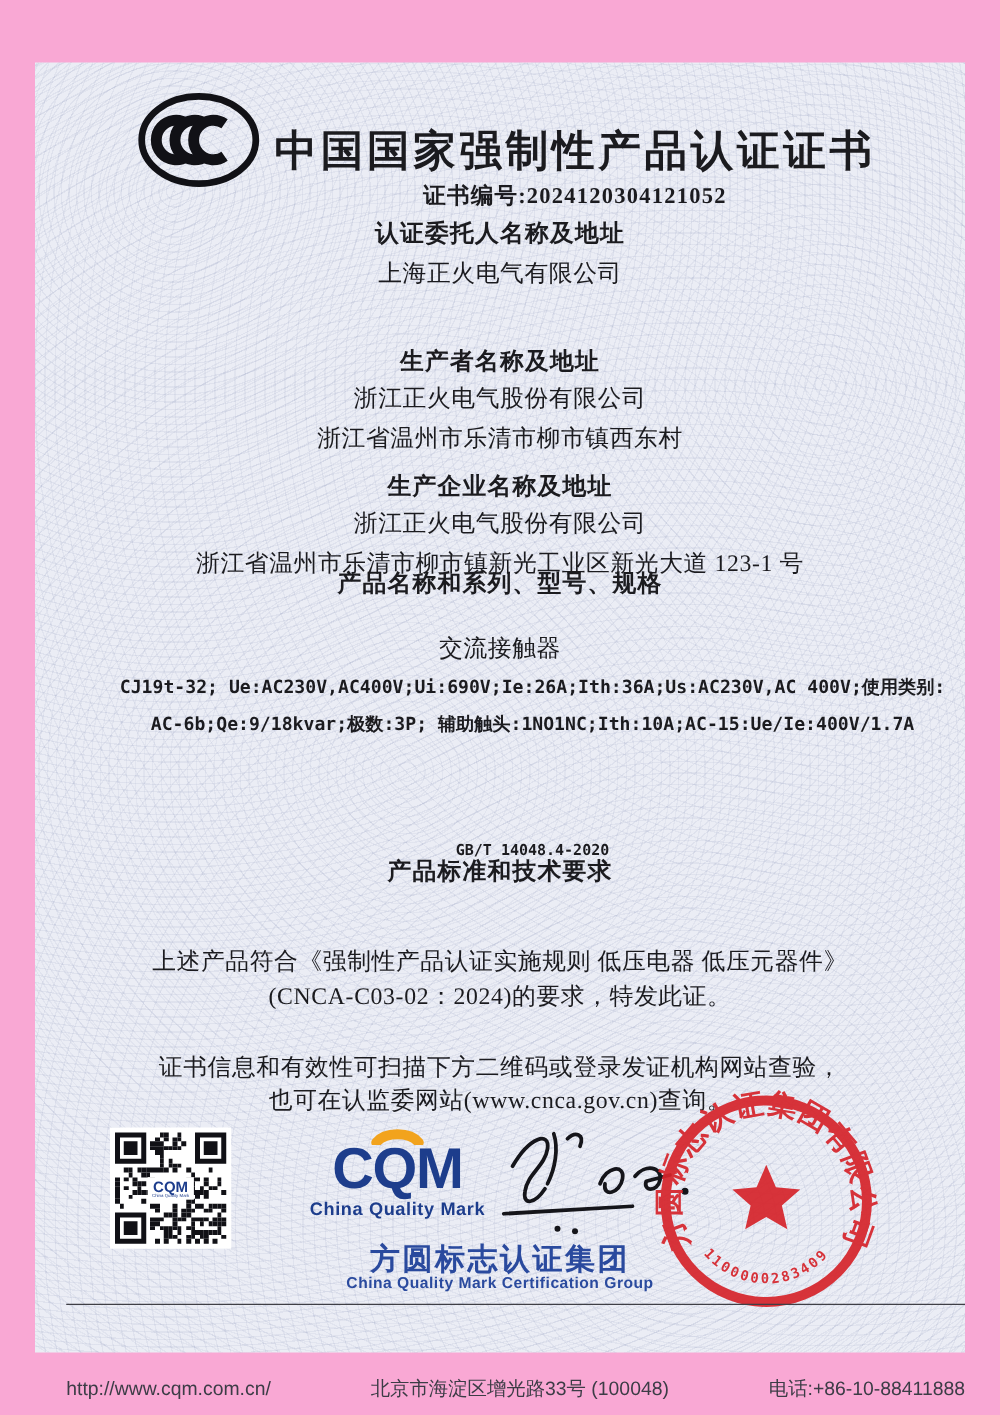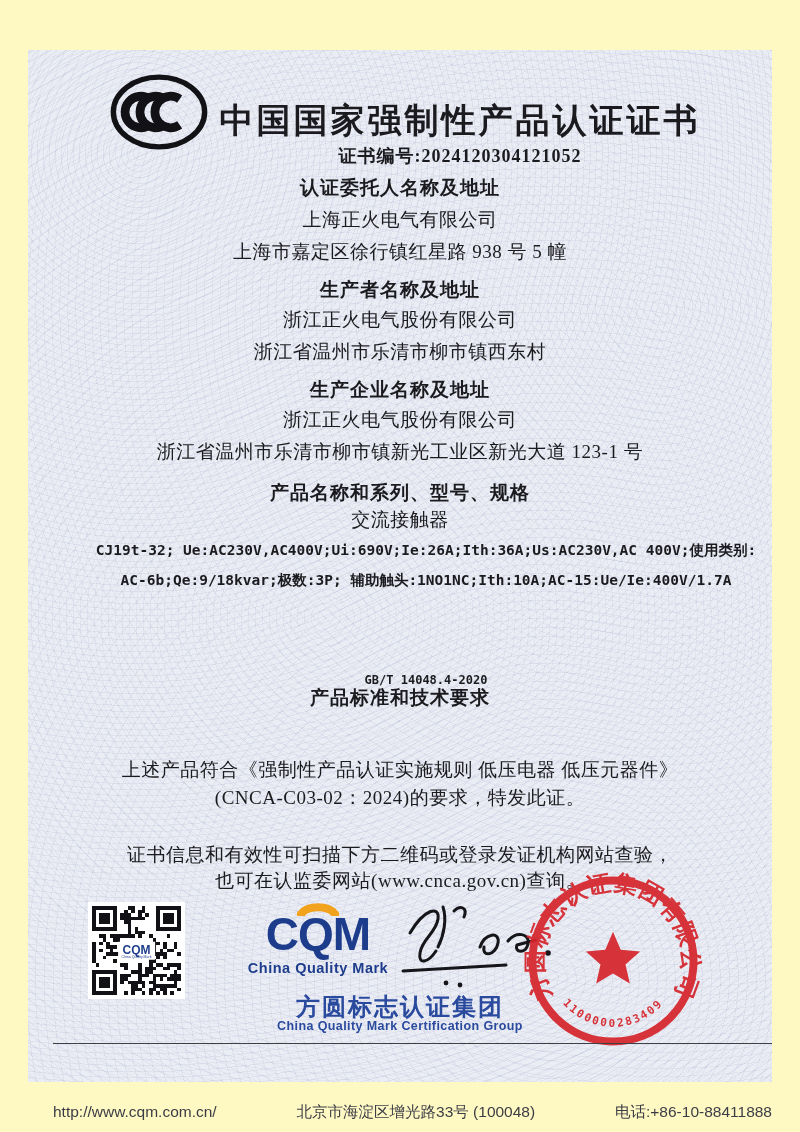--- a/index.html
+++ b/index.html
@@ -1,20 +1,20 @@
 <!DOCTYPE html>
 <html><head>
 <meta charset="utf-8">
 <style>
   html,body{margin:0;padding:0;}
   body{
     width:800px;height:1132px;background:#ffffff;position:relative;overflow:hidden;
     font-family:"Liberation Serif", serif;color:#1b1b1f;
   }
-  .sheet{position:absolute;left:0;top:0;width:800px;height:1132px;background:#fef9c3;}
+  .sheet{position:absolute;left:0;top:0;width:800px;height:1132px;background:#f9a8d4;}
   .cert{
     position:absolute;left:28px;top:50px;width:744px;height:1032px;
     background-color:#ebedf5;
     background-image:
       repeating-radial-gradient(circle at 15% 10%, rgba(140,150,185,.13) 0 1px, transparent 1px 6px),
       repeating-radial-gradient(circle at 85% 25%, rgba(140,150,185,.11) 0 1px, transparent 1px 8px),
       repeating-radial-gradient(circle at 40% 55%, rgba(140,150,185,.10) 0 1px, transparent 1px 7px),
       repeating-radial-gradient(circle at 70% 90%, rgba(140,150,185,.12) 0 1px, transparent 1px 9px);
   }
   .abs{position:absolute;}
@@ -68,31 +68,30 @@
       <path d="M 84.9 62.6 A 19 19 0 1 1 84.9 31.4" fill="none" stroke="#111116" stroke-width="10.5"></path>
     </svg>
 
     <div class="title-block">
       <div class="cert-title">中国国家强制性产品认证证书</div>
       <div class="cert-number">证书编号:2024120304121052</div>
     </div>
 
     <div class="line bodytxt" style="top:157px;">上海正火电气有限公司</div>
     <div class="line heading" style="top:125px;">认证委托人名称及地址</div>
-    <div class="line bodytxt" style="top:189px;">上海市嘉定区徐行镇红星路 938 号 5 幢</div>
 
     <div class="line heading" style="top:227px;">生产者名称及地址</div>
     <div class="line bodytxt" style="top:257px;">浙江正火电气股份有限公司</div>
     <div class="line bodytxt" style="top:289px;">浙江省温州市乐清市柳市镇西东村</div>
 
     <div class="line heading" style="top:327px;">生产企业名称及地址</div>
     <div class="line bodytxt" style="top:357px;">浙江正火电气股份有限公司</div>
     <div class="line bodytxt" style="top:389px;">浙江省温州市乐清市柳市镇新光工业区新光大道 123-1 号</div>
 
-    <div class="line heading" style="top:430px;">产品名称和系列、型号、规格</div>
+    <div class="line heading" style="top:405px;">产品名称和系列、型号、规格</div>
     <div class="line bodytxt" style="top:457px;">交流接触器</div>
     <div class="line mono spec" style="top:487px;">CJ19t-32; Ue:AC230V,AC400V;Ui:690V;Ie:26A;Ith:36A;Us:AC230V,AC 400V;使用类别:</div>
     <div class="line mono spec" style="top:517px;">AC-6b;Qe:9/18kvar;极数:3P; 辅助触头:1NO1NC;Ith:10A;AC-15:Ue/Ie:400V/1.7A</div>
 
     <div class="line heading" style="top:587px;margin-top:48px;">产品标准和技术要求</div>
     <div class="line mono" style="top:617px;font-size:12px;">GB/T 14048.4-2020</div>
 
     <div class="line bodytxt" style="top:707px;">上述产品符合《强制性产品认证实施规则 低压电器 低压元器件》</div>
     <div class="line bodytxt" style="top:735px;">(CNCA-C03-02：2024)的要求，特发此证。</div>
     <div class="line bodytxt" style="top:792px;">证书信息和有效性可扫描下方二维码或登录发证机构网站查验，</div>

